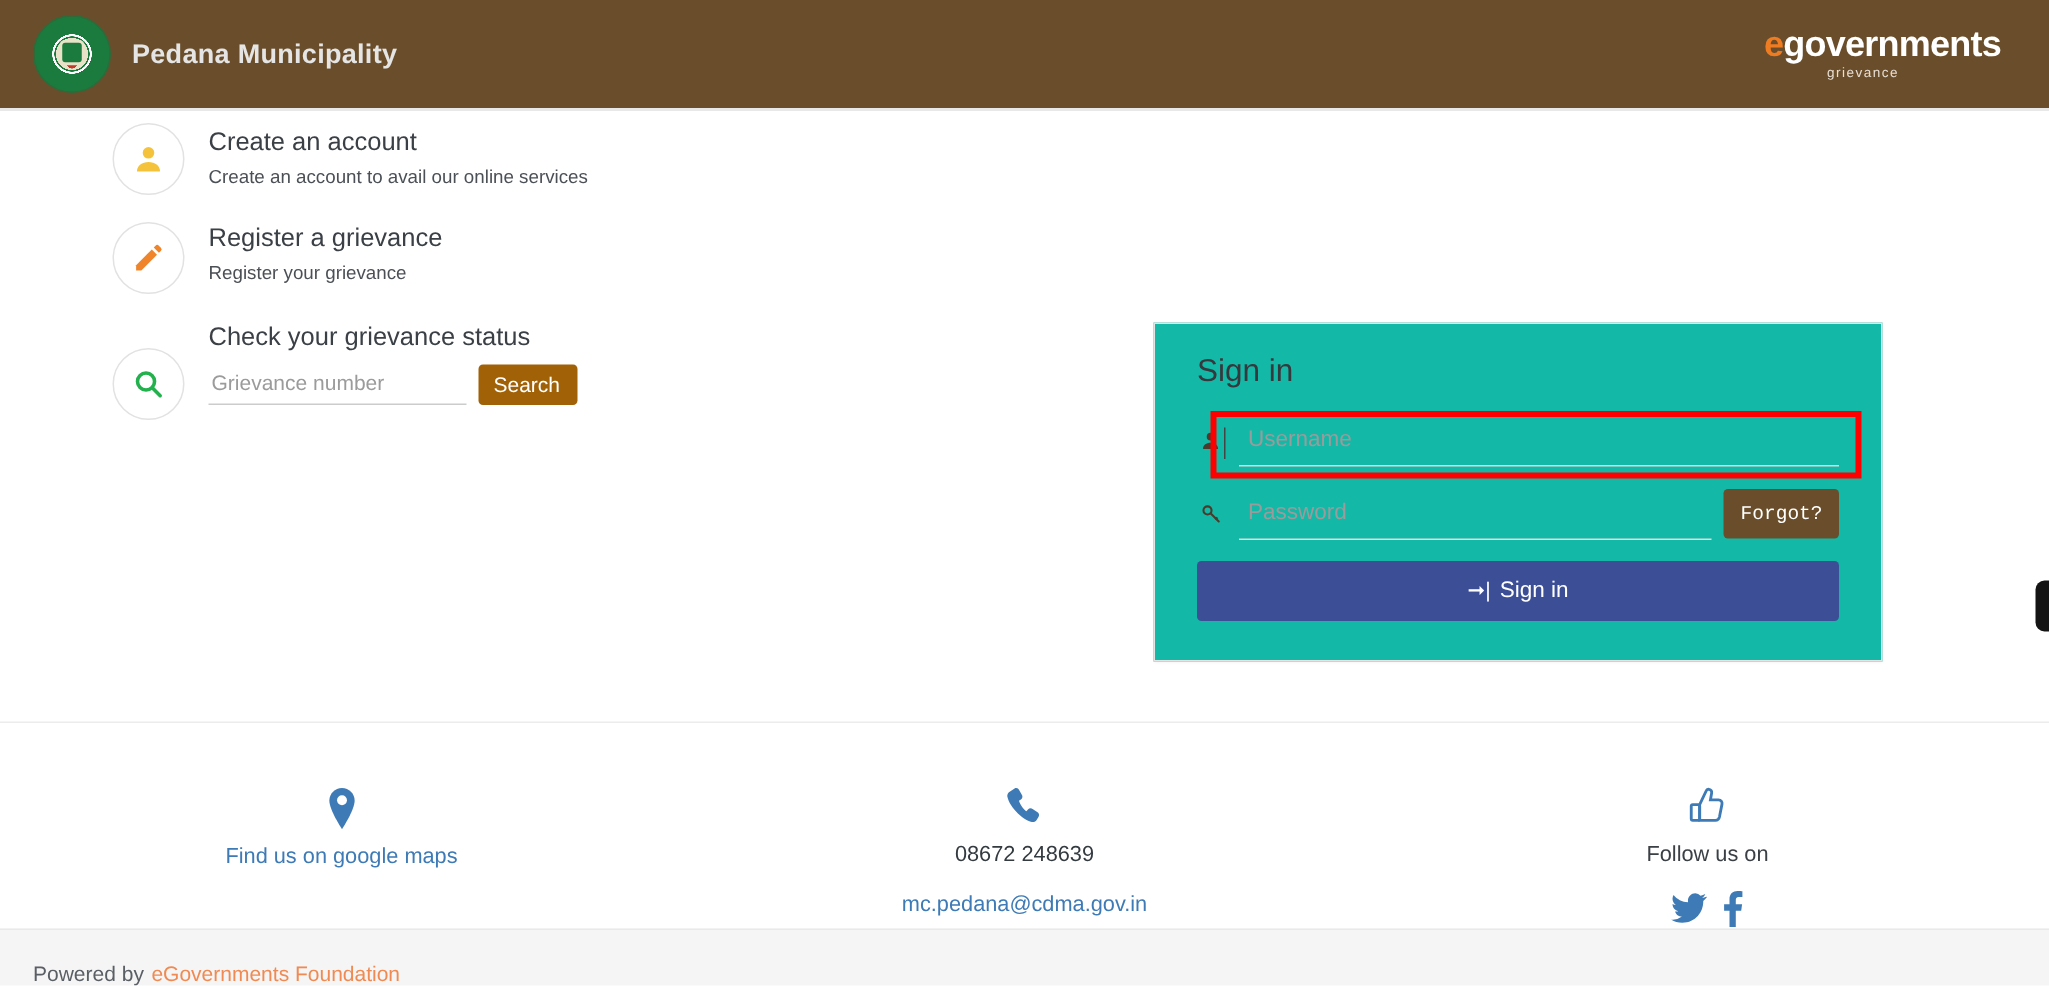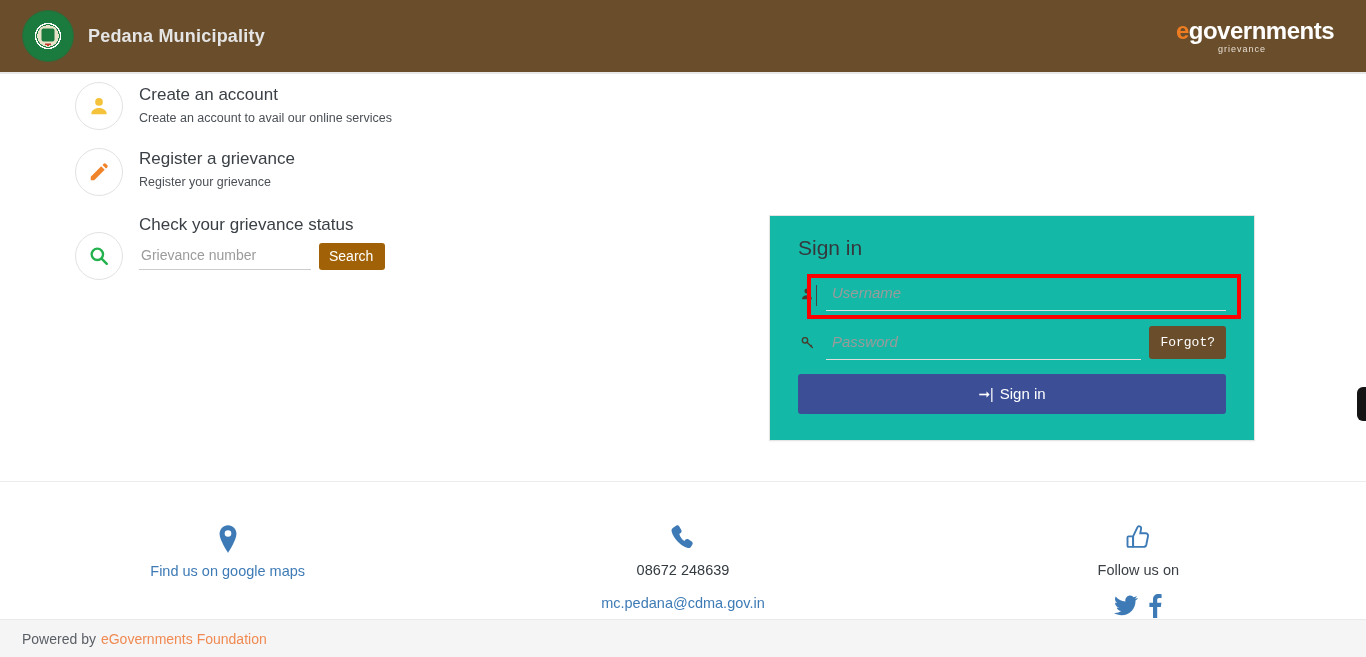--- a/index.html
+++ b/index.html
@@ -176,21 +176,20 @@
   .field-input {
     flex: 1 1 auto;
     border: none;
     border-bottom: 1px solid #dddddd;
     font-size: 15px;
     color: #444;
     padding: 8px 4px 9px 6px;
     outline: none;
     background: transparent;
     font-family: "Liberation Sans", sans-serif;
-    font-style: italic;
   }
   .field-input::placeholder { color: #9b9b9b; }
   .forgot-btn {
     background: #6a4e2b;
     color: #fff;
     border: none;
     font-size: 13px;
     padding: 9px 11px;
     border-radius: 3px;
     cursor: pointer;
@@ -293,21 +292,21 @@
 
   
   .powered {
     position: absolute;
     left: 0; bottom: 0;
     width: 100%;
     height: 38px;
     background: #f5f5f5;
     border-top: 1px solid #e9e9e9;
     display: flex;
-    align-items: center;
+    align-items: flex-end;
     padding-left: 22px;
     font-size: 14px;
     color: #5a5f65;
   }
   .powered a {
     color: #f08a52;
     text-decoration: none;
     margin-left: 5px;
   }
 </style>

